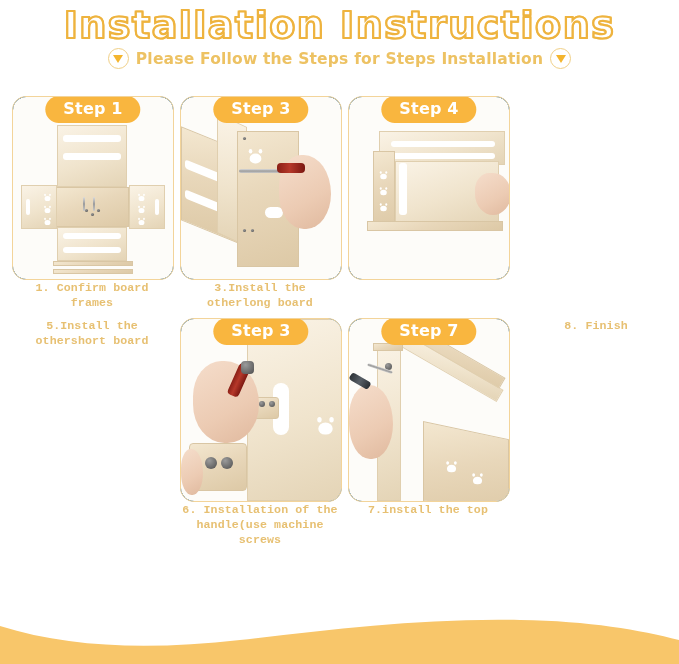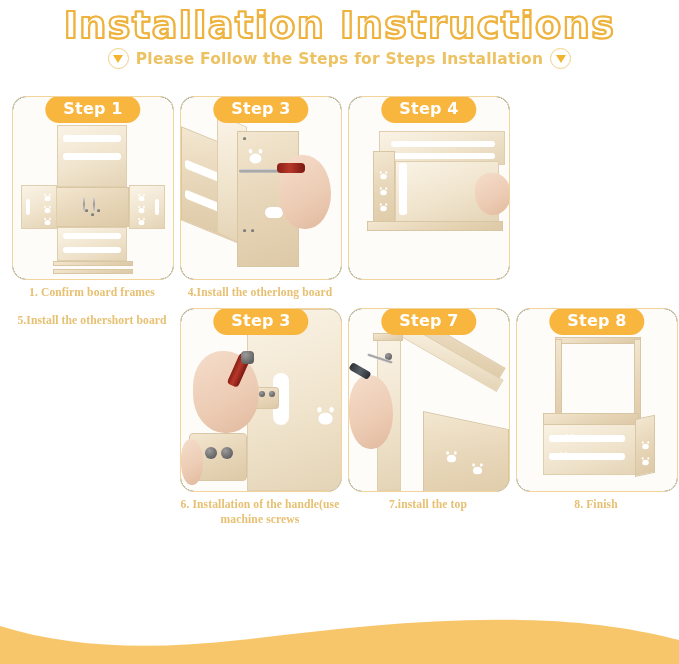--- a/index.html
+++ b/index.html
@@ -127,24 +127,23 @@
   }
   .photo {
     position: absolute;
     left: 0; top: 0;
     width: 160px;
     height: 182px;
     overflow: hidden;
     border-radius: 13px;
   }
   .caption {
-    margin-top: 5px;
     width: 160px;
     text-align: center;
-    font-family: Liberation Serif, serif;
+    font-family: Liberation Mono, monospace;
     font-size: 11.6px;
     font-weight: 600;
     color: #e7c072;
     line-height: 15px;
     letter-spacing: 0.1px;
   }
 
   
   .wave {
     position: absolute;
@@ -291,21 +290,21 @@
             <div class="screw" style="left:62px;top:40px;width:3px;height:3px;"></div>
             <div class="screw" style="left:62px;top:132px;width:3px;height:3px;"></div>
             <div class="screw" style="left:70px;top:132px;width:3px;height:3px;"></div>
 
             <div class="hand" style="left:98px;top:58px;width:52px;height:74px;"></div>
             <div class="shaft" style="left:58px;top:72px;width:46px;height:4px;"></div>
             <div class="driver" style="left:96px;top:66px;width:28px;height:10px;border-radius:4px;"></div>
           </div>
           <div class="badge">Step 3</div>
         </div>
-        <div class="caption">4.Install the otherlong board</div>
+        <div class="caption">3.Install the otherlong board</div>
       </div>
 
       <div class="cell">
         <div class="card">
           <div class="photo">
             <div class="photobg"></div>
 
             <div class="wood-l" style="left:30px;top:34px;width:126px;height:34px;"></div>
             <div class="slot" style="left:42px;top:44px;width:104px;height:6px;"></div>
             <div class="slot" style="left:42px;top:56px;width:104px;height:6px;"></div>
@@ -379,42 +378,20 @@
             <div class="wood" style="left:74px;top:102px;width:86px;height:80px;transform:skewY(12deg);transform-origin:left top;"></div>
             <div class="paw" style="left:96px;top:144px;transform:scale(.7);"></div>
             <div class="paw" style="left:122px;top:156px;transform:scale(.7);"></div>
           </div>
           <div class="badge">Step 7</div>
         </div>
         <div class="caption">7.install the top</div>
       </div>
 
       <div class="cell">
-        <div class="card">
-          <div class="photo">
-            <div class="photobg"></div>
-
-            <div class="wood" style="left:38px;top:28px;width:86px;height:7px;"></div>
-            <div class="wood" style="left:38px;top:30px;width:7px;height:92px;"></div>
-            <div class="wood" style="left:117px;top:30px;width:7px;height:92px;"></div>
-
-            <div class="wood-l" style="left:26px;top:112px;width:96px;height:54px;"></div>
-            <div class="wood" style="left:26px;top:104px;width:96px;height:12px;"></div>
-            <div class="slot" style="left:32px;top:126px;width:76px;height:7px;"></div>
-            <div class="slot" style="left:32px;top:144px;width:76px;height:7px;"></div>
-
-            <div class="wood" style="left:118px;top:110px;width:20px;height:58px;transform:skewY(-12deg);transform-origin:left top;"></div>
-            <div class="paw" style="left:122px;top:132px;transform:scale(.5);"></div>
-            <div class="paw" style="left:122px;top:148px;transform:scale(.5);"></div>
-
-            <div class="paw" style="left:46px;top:124px;transform:scale(.42);"></div>
-            <div class="paw" style="left:40px;top:142px;transform:scale(.42);"></div>
-          </div>
-          <div class="badge">Step 8</div>
-        </div>
         <div class="caption">8. Finish</div>
       </div>
 
     </div>
   </div>
 
   <svg class="wave" viewBox="0 0 679 80" preserveAspectRatio="none">
     <path d="M0,42 C70,64 150,66 240,56 C330,46 420,34 520,36 C590,37 640,46 679,56 L679,80 L0,80 Z" fill="#f8c66a"></path>
   </svg>
 

